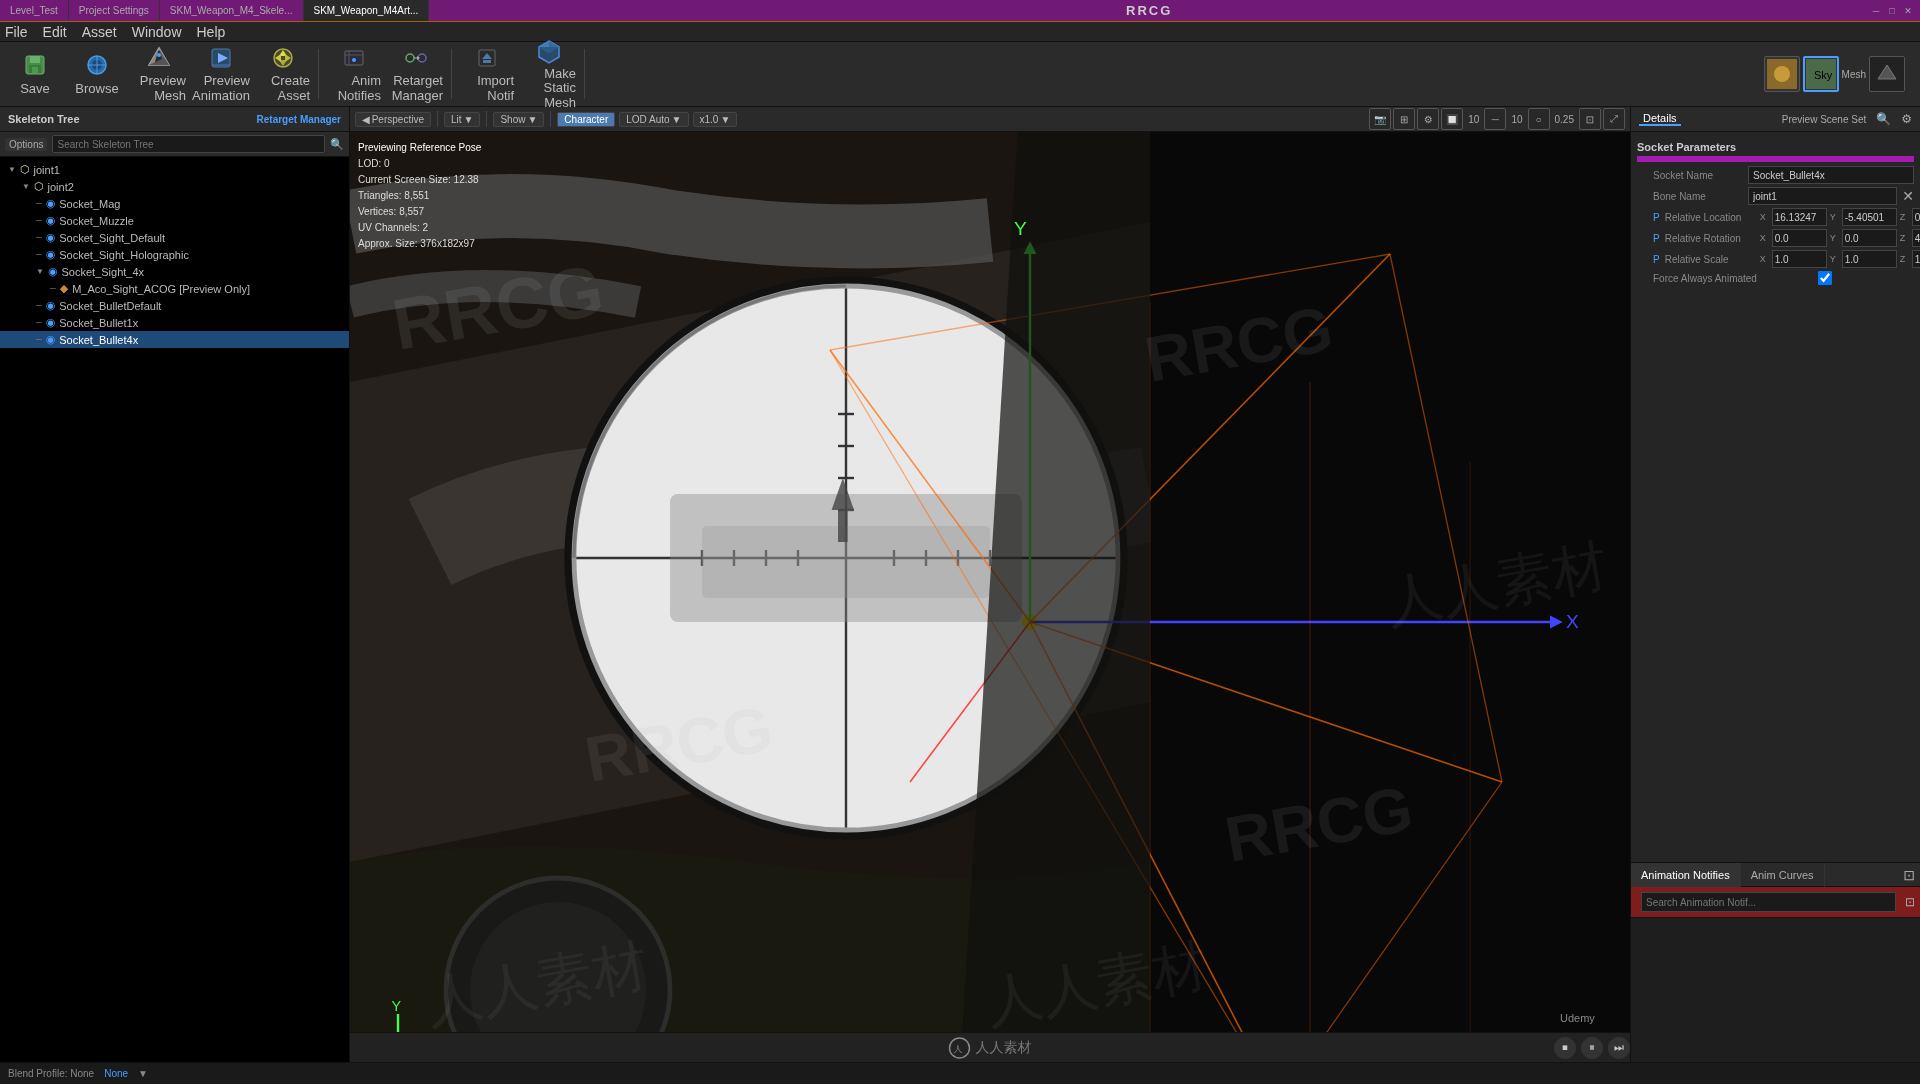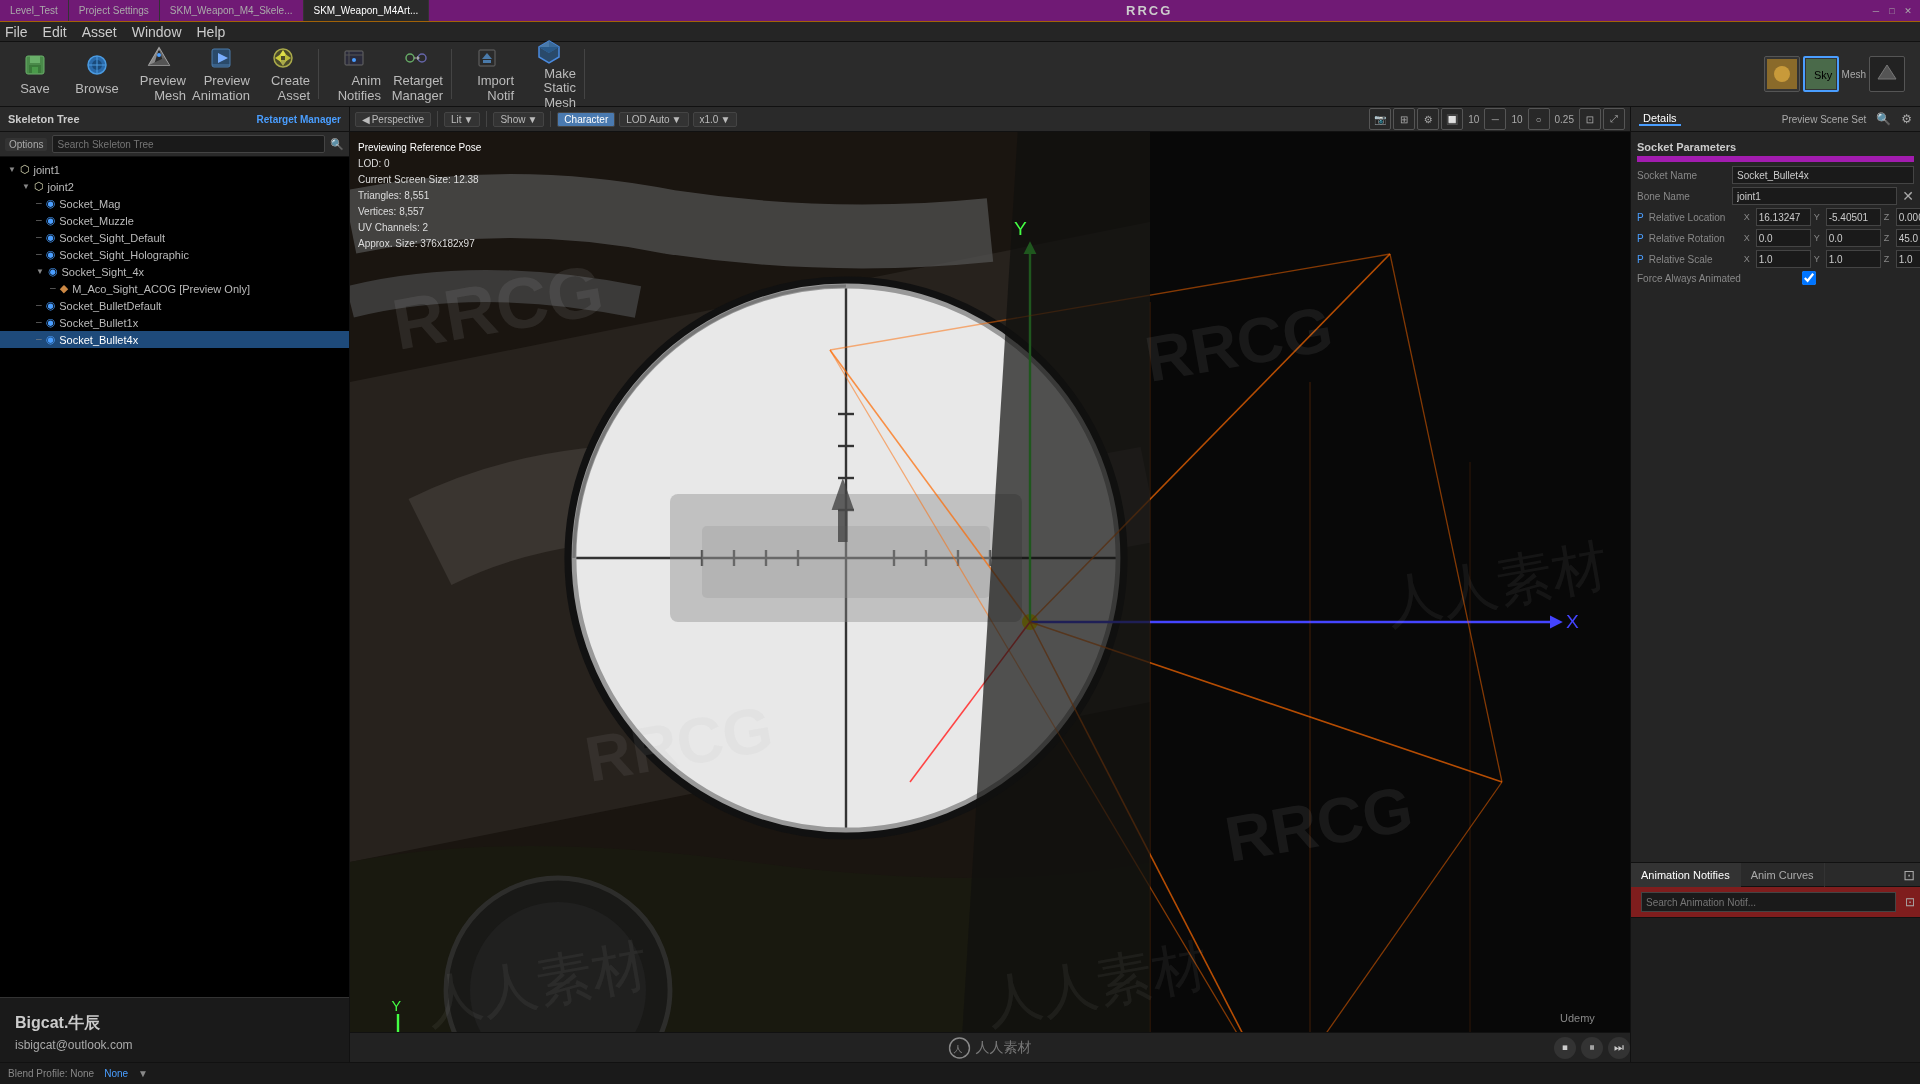--- a/index.html
+++ b/index.html
@@ -282,20 +282,21 @@
       color: #ccc;
       padding: 3px 0;
       border-bottom: 6px solid #a21caf;
       margin-bottom: 4px;
     }
     .detail-row {
       display: flex;
       align-items: center;
       margin-bottom: 3px;
       gap: 5px;
+      margin-left: 16px;
     }
     .detail-label {
       font-size: 10px;
       color: #888;
       width: 90px;
       flex-shrink: 0;
     }
     .detail-input {
       flex: 1;
       height: 18px;
@@ -677,24 +678,20 @@
         <span style="color:#4a9eff;">◉</span>
         <span>Socket_Bullet1x</span>
       </div>
       <div class="tree-item selected" style="padding-left:36px;">
         <span class="tree-arrow">─</span>
         <span style="color:#4a9eff;">◉</span>
         <span>Socket_Bullet4x</span>
       </div>
     </div>
 
-    <div style="padding:15px 15px 10px; background:#1a1a1a; border-top:1px solid #333;">
-      <div style="font-size:16px;font-weight:bold;color:#ccc;margin-bottom:4px;">Bigcat.牛辰</div>
-      <div style="font-size:12px;color:#aaa;">isbigcat@outlook.com</div>
-    </div>
   </div>
 
   <div id="center-panel">
 
     <div id="viewport-toolbar">
       <div class="vp-btn">
         <span>◀</span>
         <span>Perspective</span>
       </div>
       <div class="vp-sep"></div>

